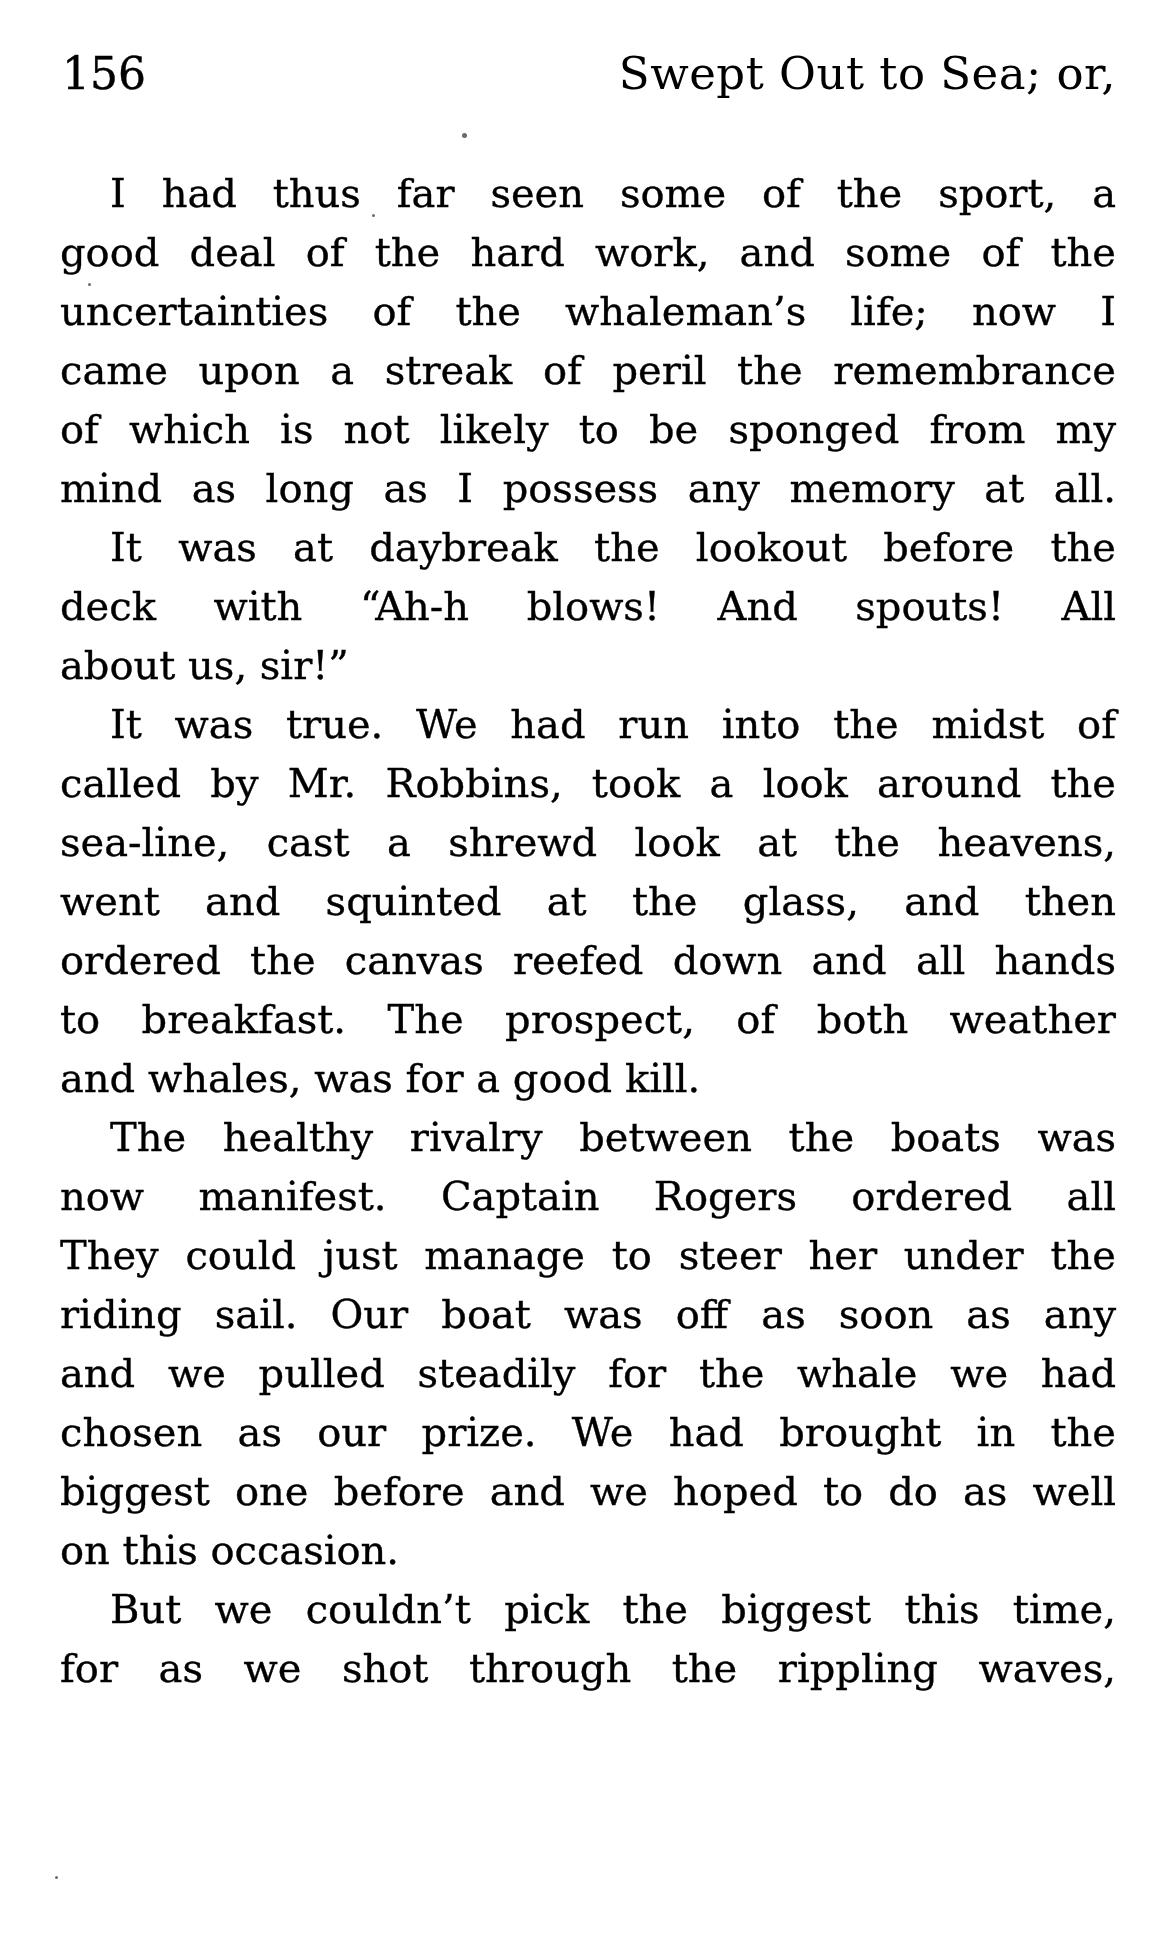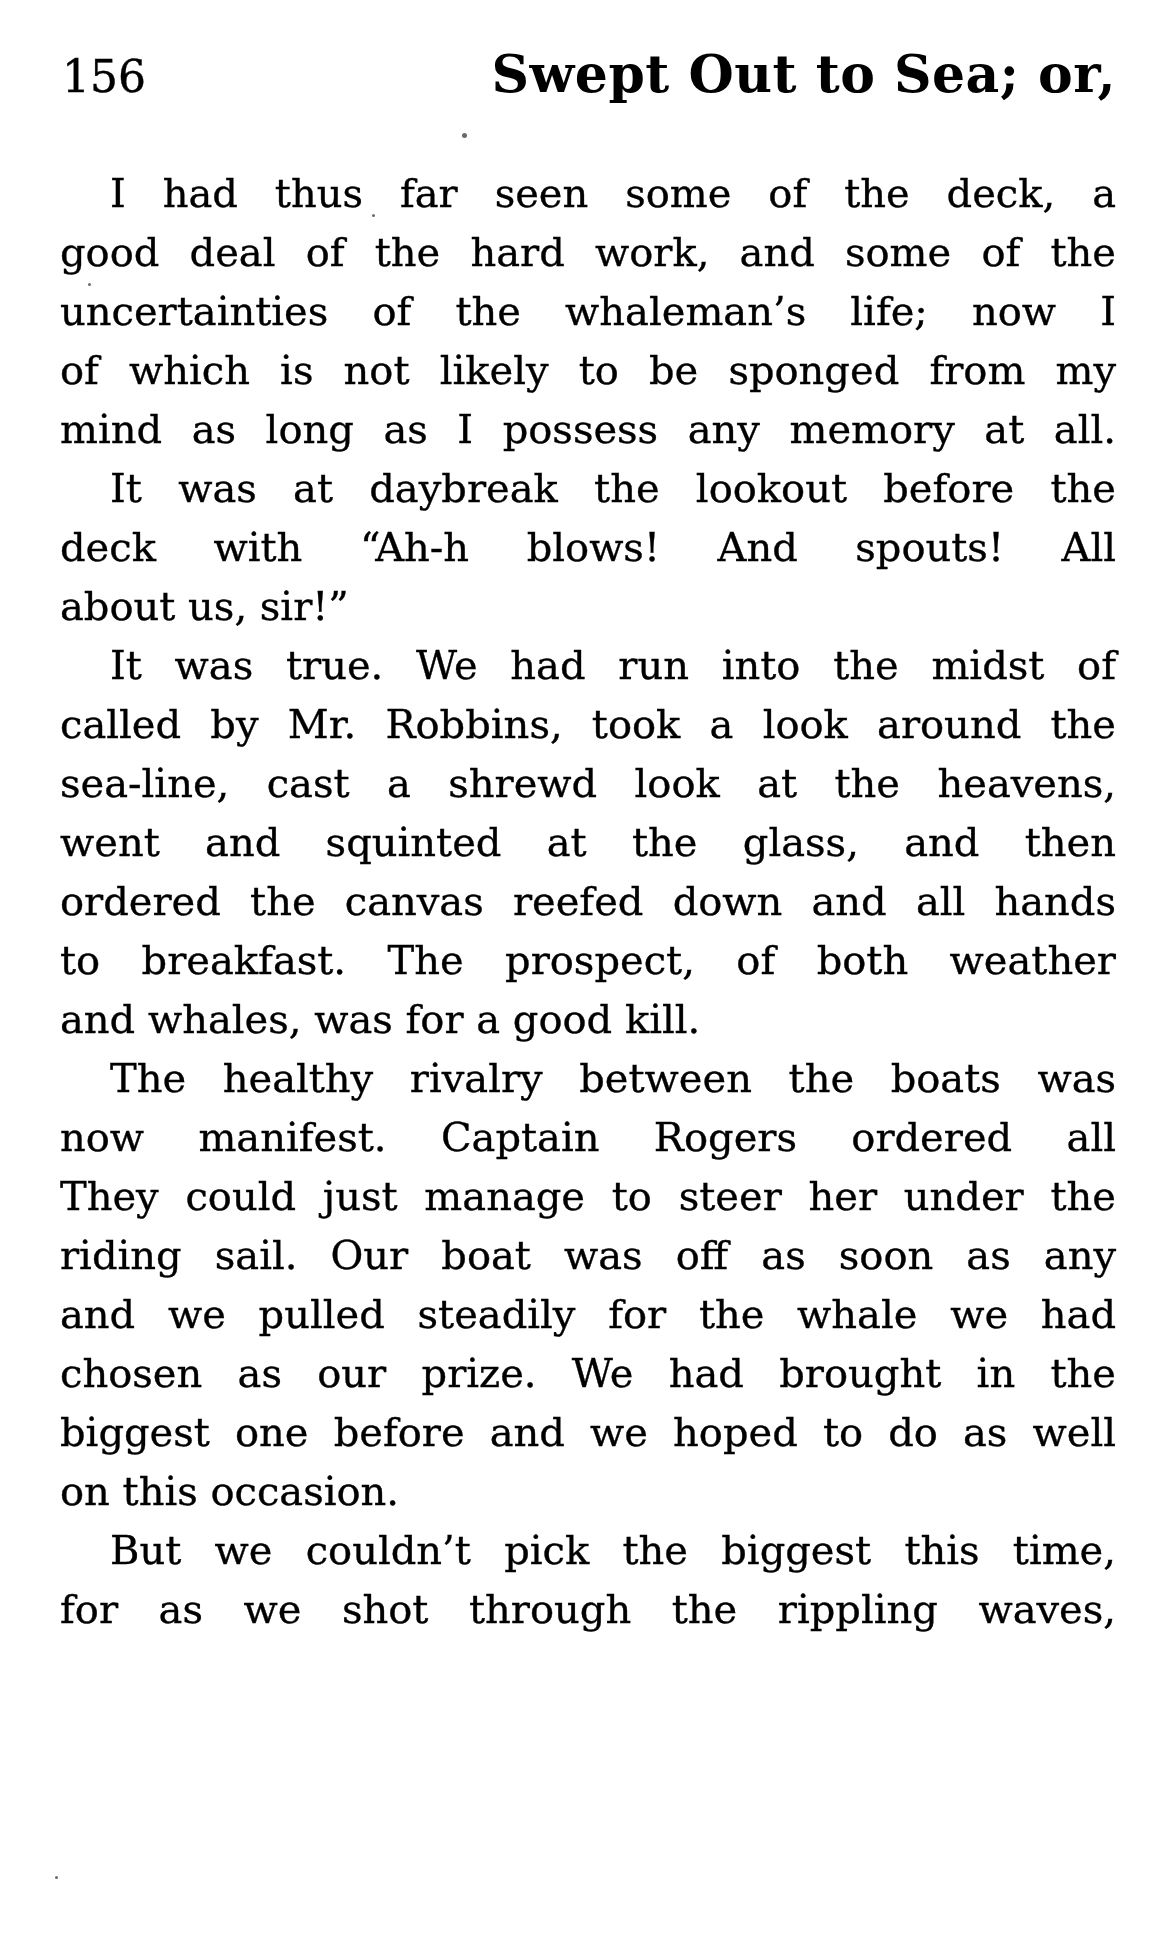--- a/index.html
+++ b/index.html
@@ -28,22 +28,22 @@
     display: flex;
     justify-content: space-between;
     align-items: baseline;
   }
   .page-number {
     font-size: 44px;
     line-height: 52px;
     -webkit-text-stroke: 0.4px #000;
   }
   .running-title {
-    font-weight: bold;
-    font-size: 52px;
+    font-weight: normal;
+    font-size: 45px;
     line-height: 52px;
     letter-spacing: 0.5px;
   }
   .text-block {
     position: absolute;
     left: 60px;
     top: 164px;
     width: 1056px;
   }
   .line {
@@ -70,23 +70,24 @@
 <body>
 
 <div class="page">
 
   <div class="header">
     <span class="page-number">156</span>
     <span class="running-title">Swept Out to Sea; or,</span>
   </div>
 
   <div class="text-block">
-      <div class="line indent just">I had thus far seen some of the deck, a</div>
+      <div class="line indent just">I had thus far seen some of the sport, a</div>
       <div class="line just">good deal of the hard work, and some of the</div>
       <div class="line just">uncertainties of the whaleman’s life; now I</div>
+      <div class="line just">came upon a streak of peril the remembrance</div>
       <div class="line just">of which is not likely to be sponged from my</div>
       <div class="line just">mind as long as I possess any memory at all.</div>
       <div class="line indent just">It was at daybreak the lookout before the</div>
       <div class="line just">deck with “Ah-h blows! And spouts! All</div>
       <div class="line">about us, sir!”</div>
       <div class="line indent just">It was true. We had run into the midst of</div>
       <div class="line just">called by Mr. Robbins, took a look around the</div>
       <div class="line just">sea-line, cast a shrewd look at the heavens,</div>
       <div class="line just">went and squinted at the glass, and then</div>
       <div class="line just">ordered the canvas reefed down and all hands</div>

